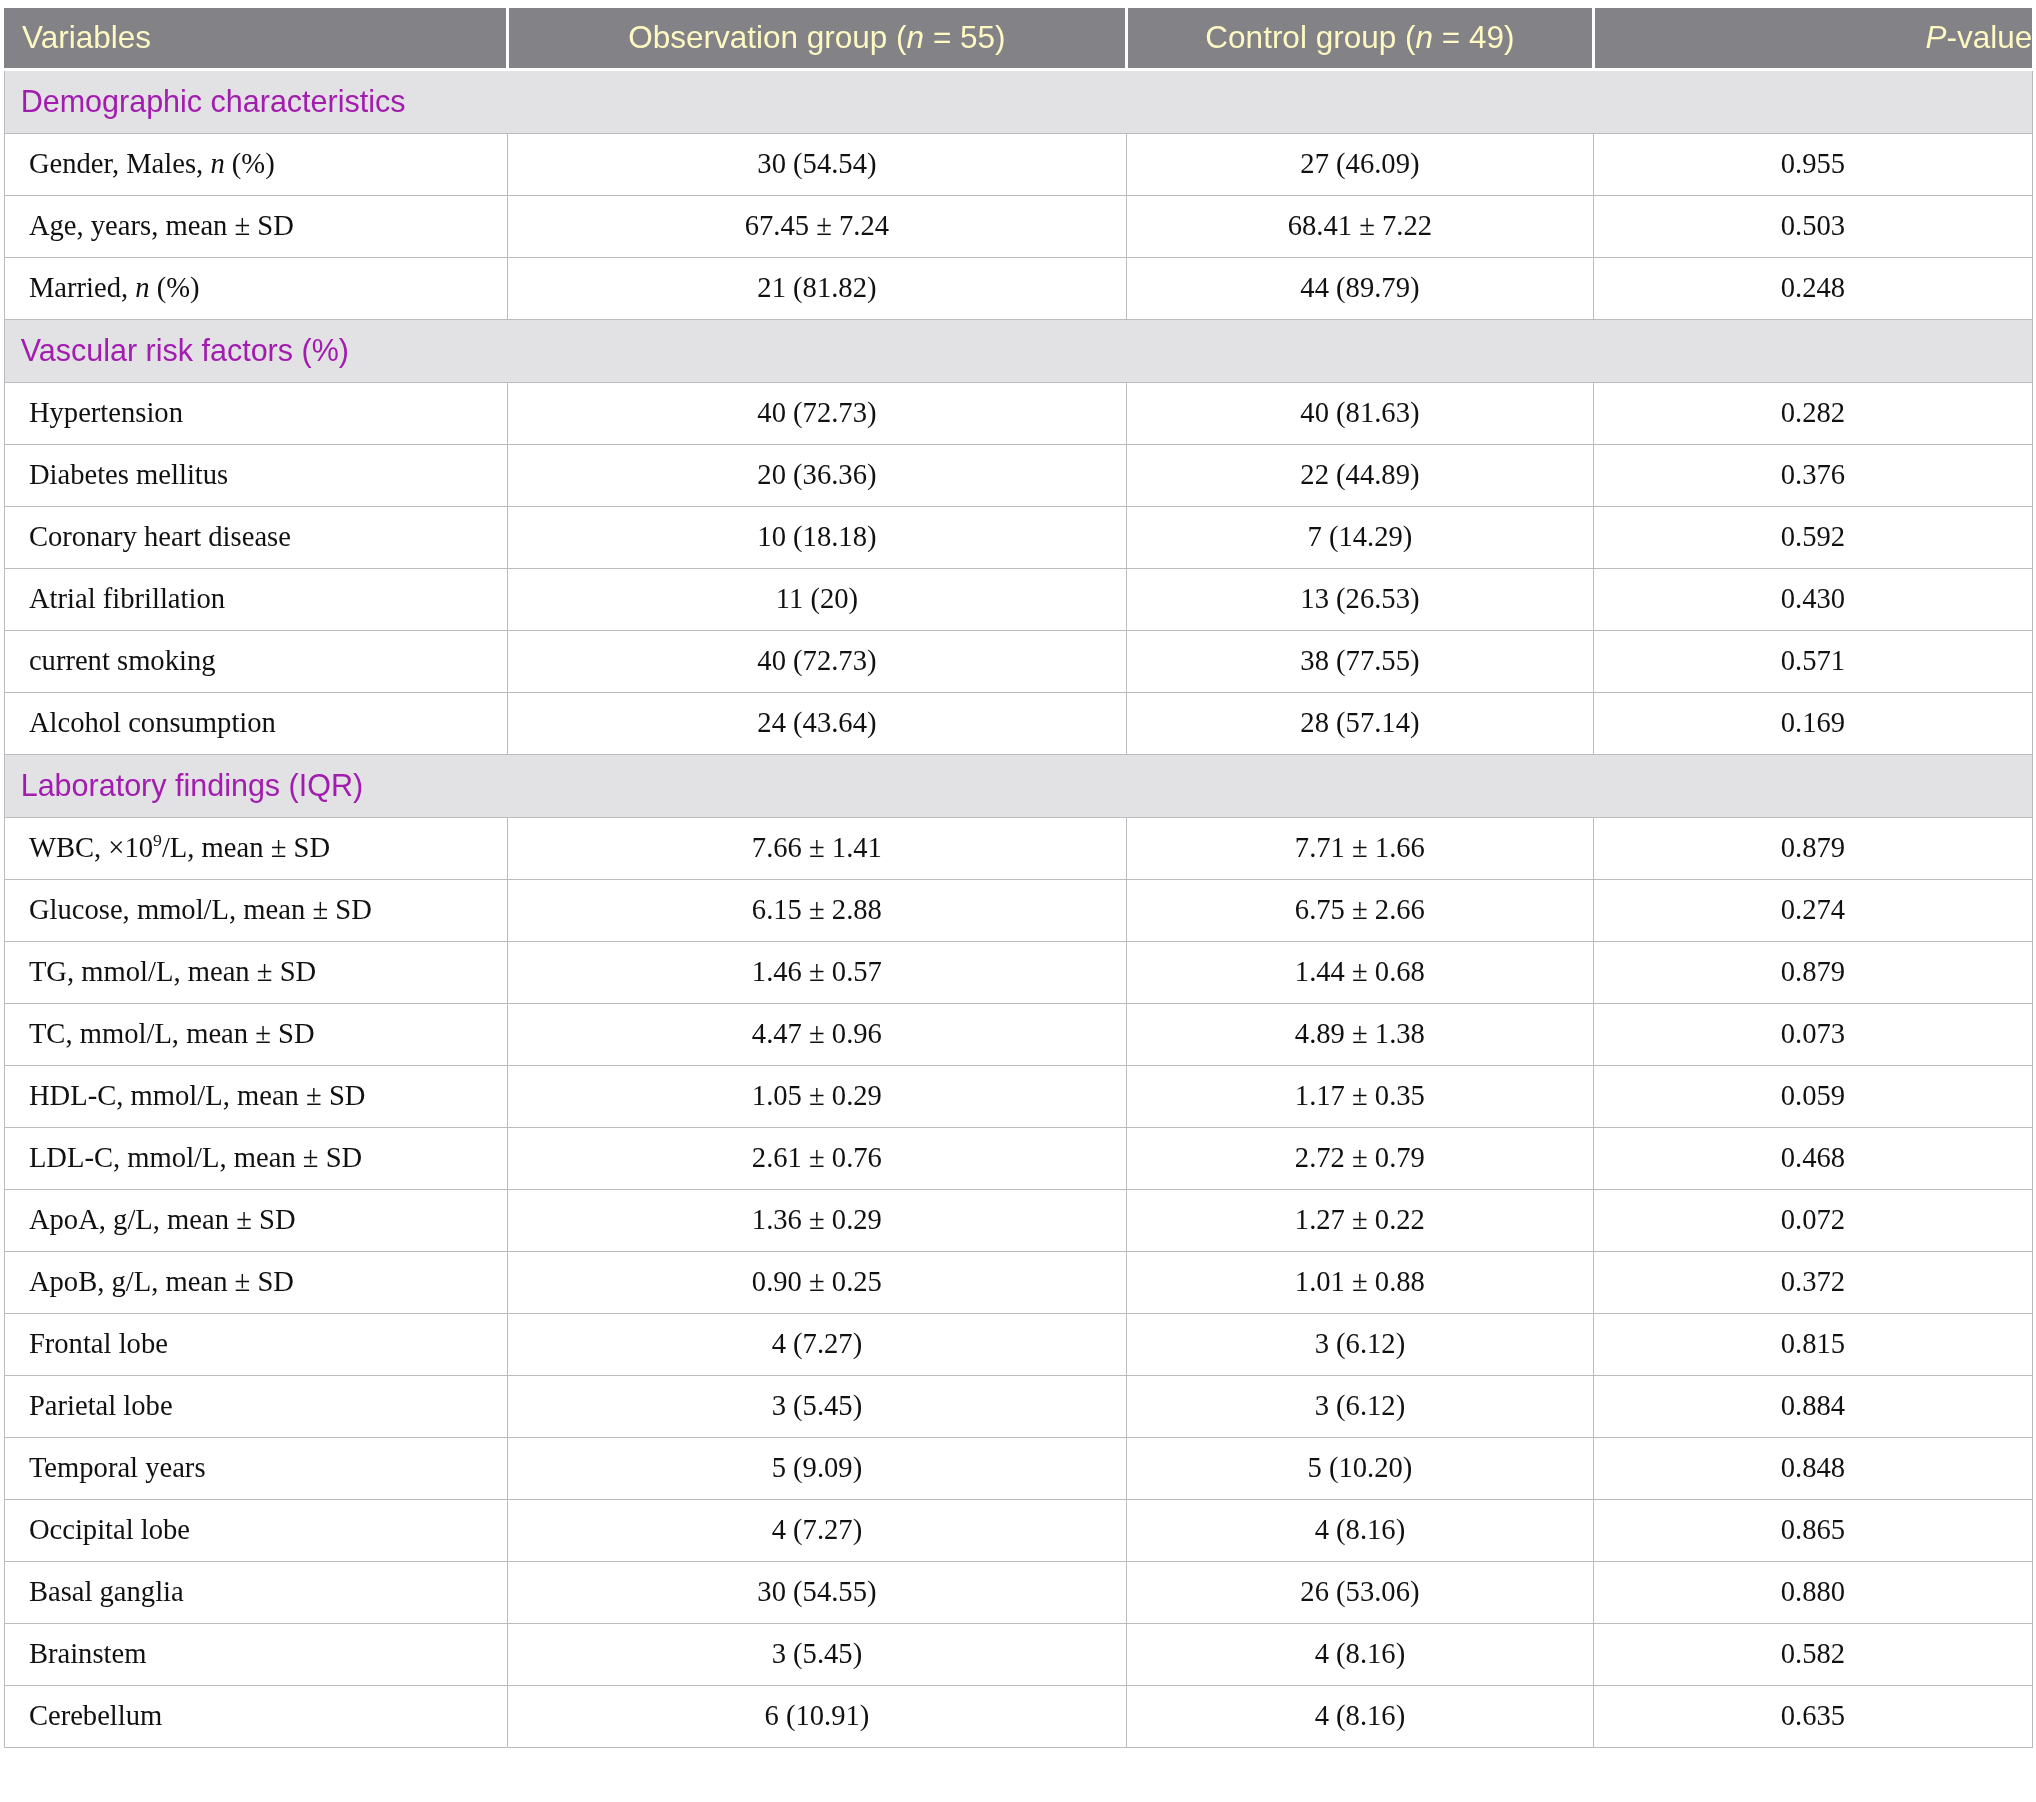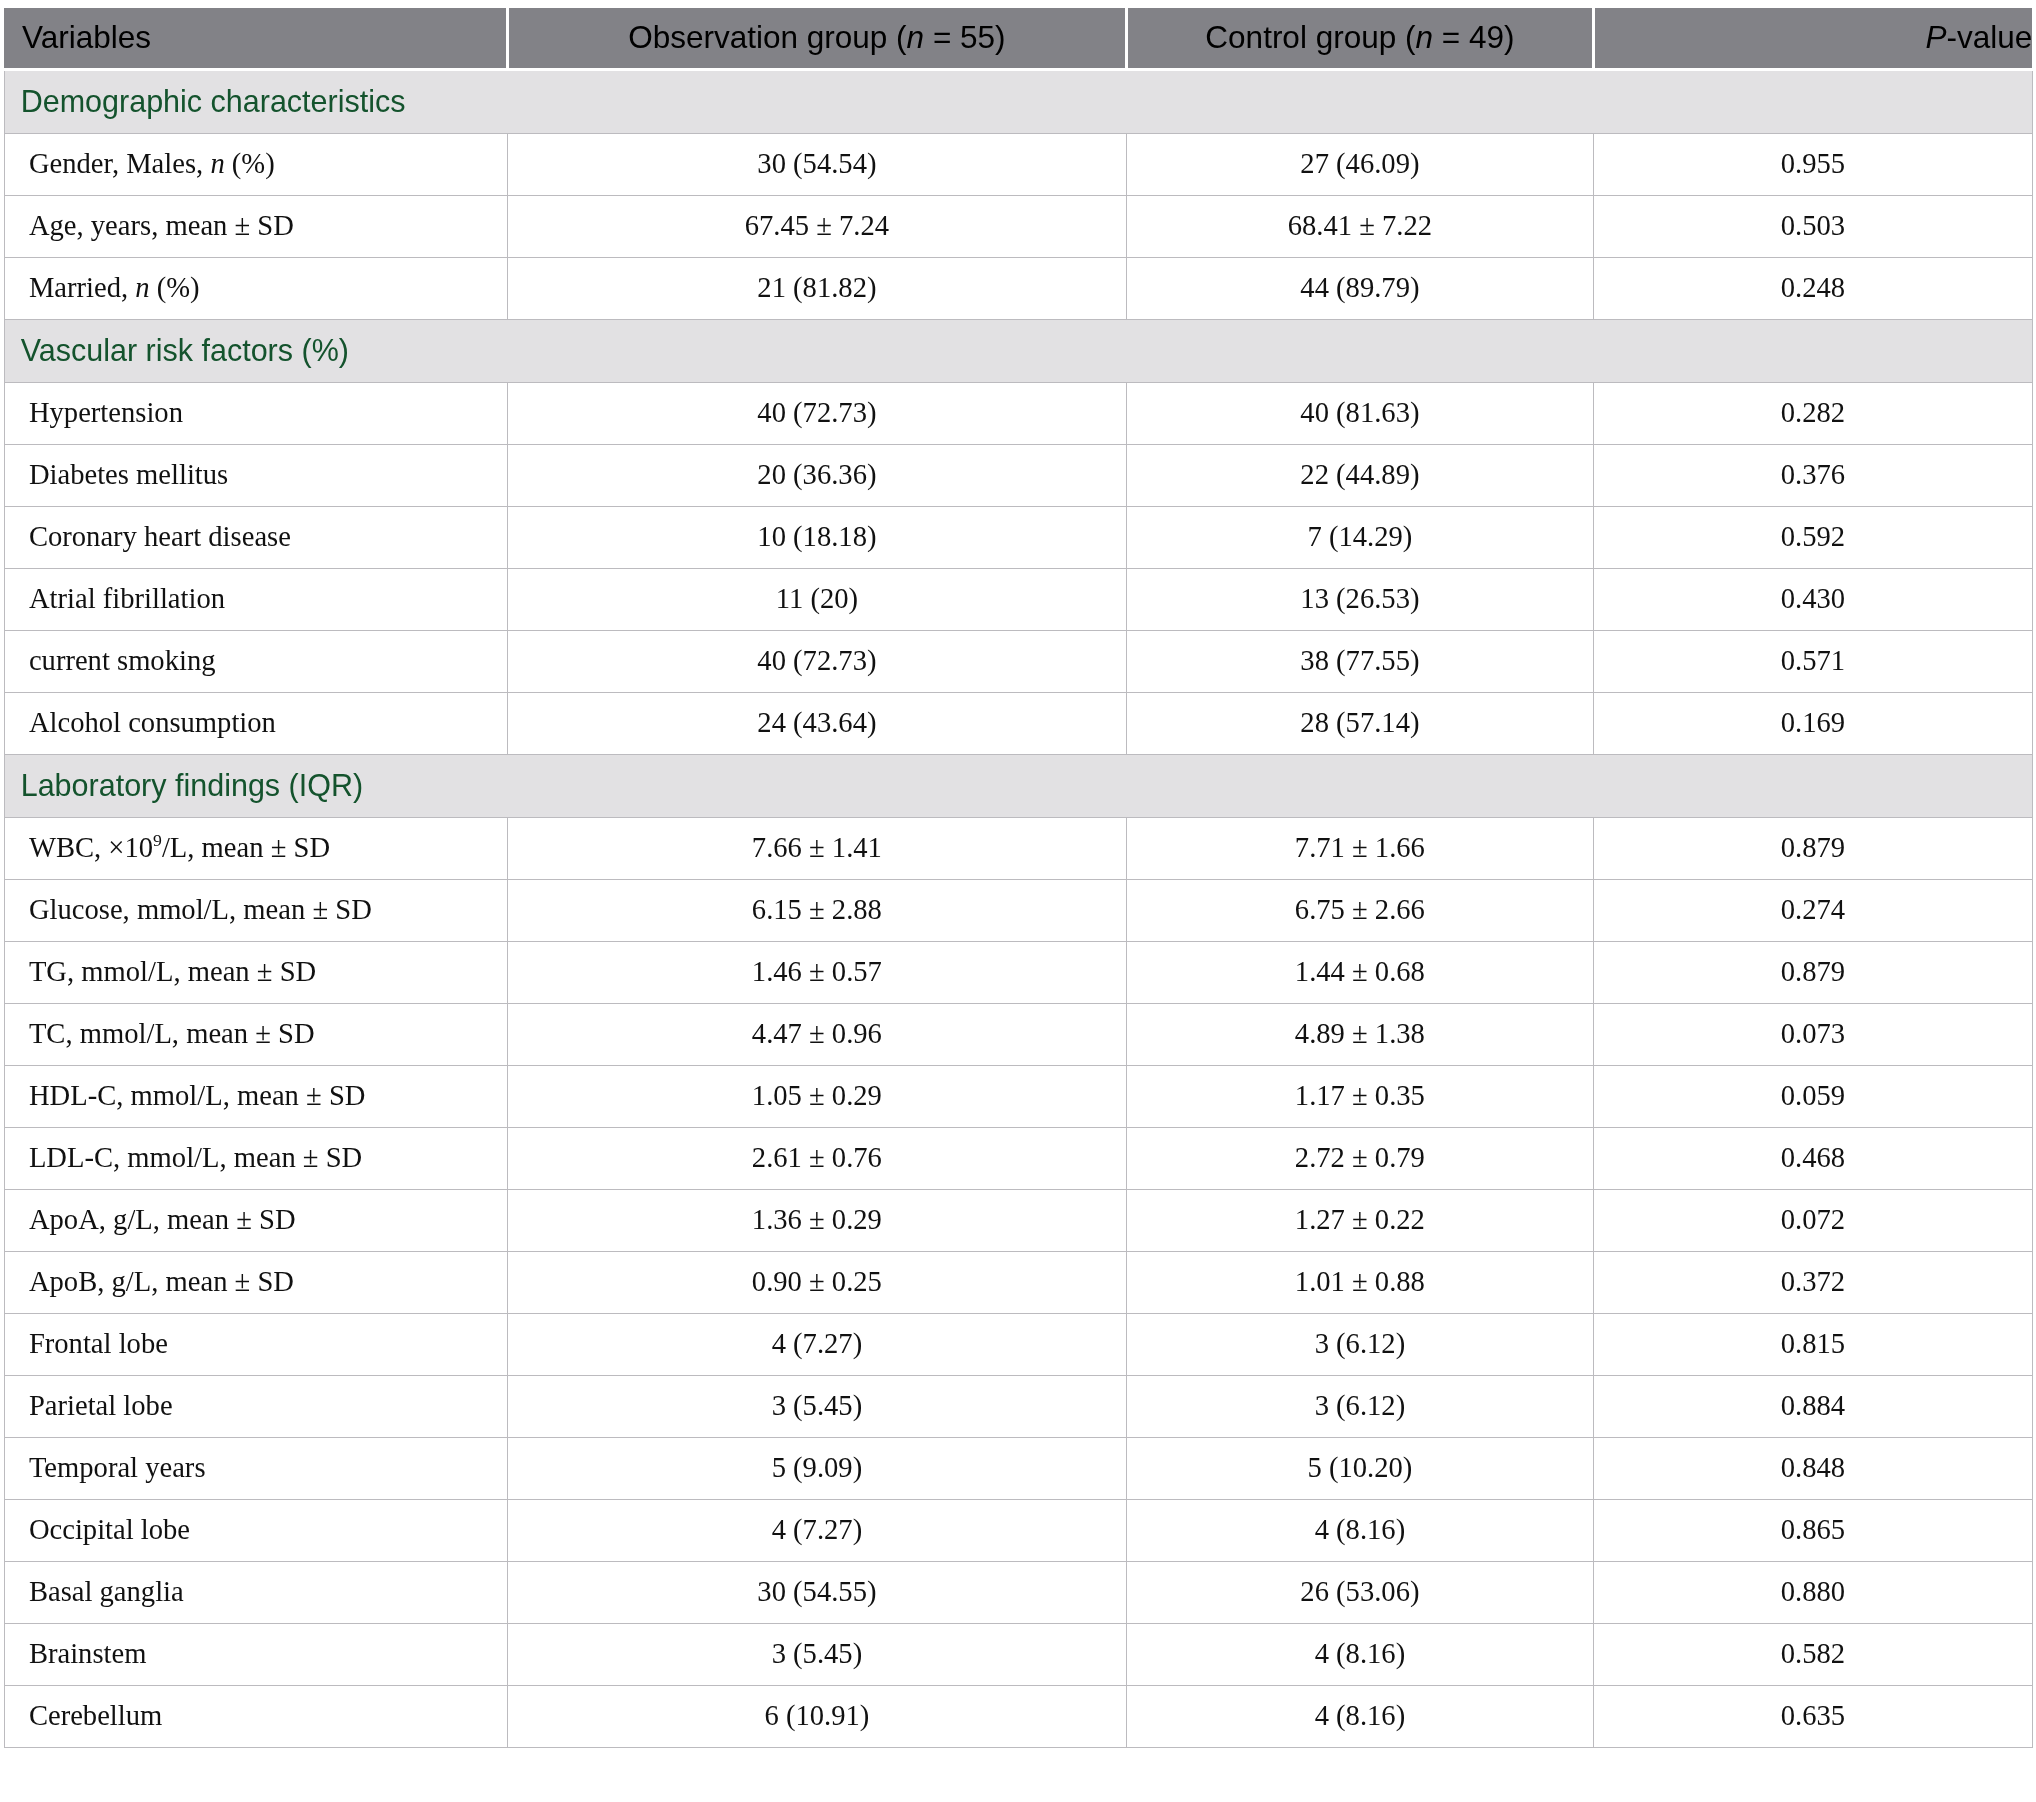--- a/index.html
+++ b/index.html
@@ -16,37 +16,37 @@
     table-layout: fixed;
     width: 2028px;
   }
   col.c-var { width: 503px; }
   col.c-obs { width: 619px; }
   col.c-ctl { width: 467px; }
   col.c-pvl { width: 439px; }
 
   th {
     background: #828287;
-    color: #000000;
+    color: #fef9c3;
     font-family: "Liberation Sans", sans-serif;
     font-weight: 400;
     font-size: 31.5px;
     height: 60px;
     text-align: center;
     border-right: 3px solid #ffffff;
     border-bottom: 3px solid #ffffff;
     padding: 0;
     margin-left: 7px;
   }
   th:last-child { border-right: none; text-align: right; }
   th.left { text-align: left; padding-left: 17.7px; }
 
   td.section {
     background: #e2e1e3;
-    color: #14532d;
+    color: #a21caf;
     font-family: "Liberation Sans", sans-serif;
     font-size: 30.5px;
     text-align: left;
     padding-left: 15.8px;
     height: 60px;
     border: 1px solid #bcbbbf;
   }
 
   td.data {
     background: #ffffff;

